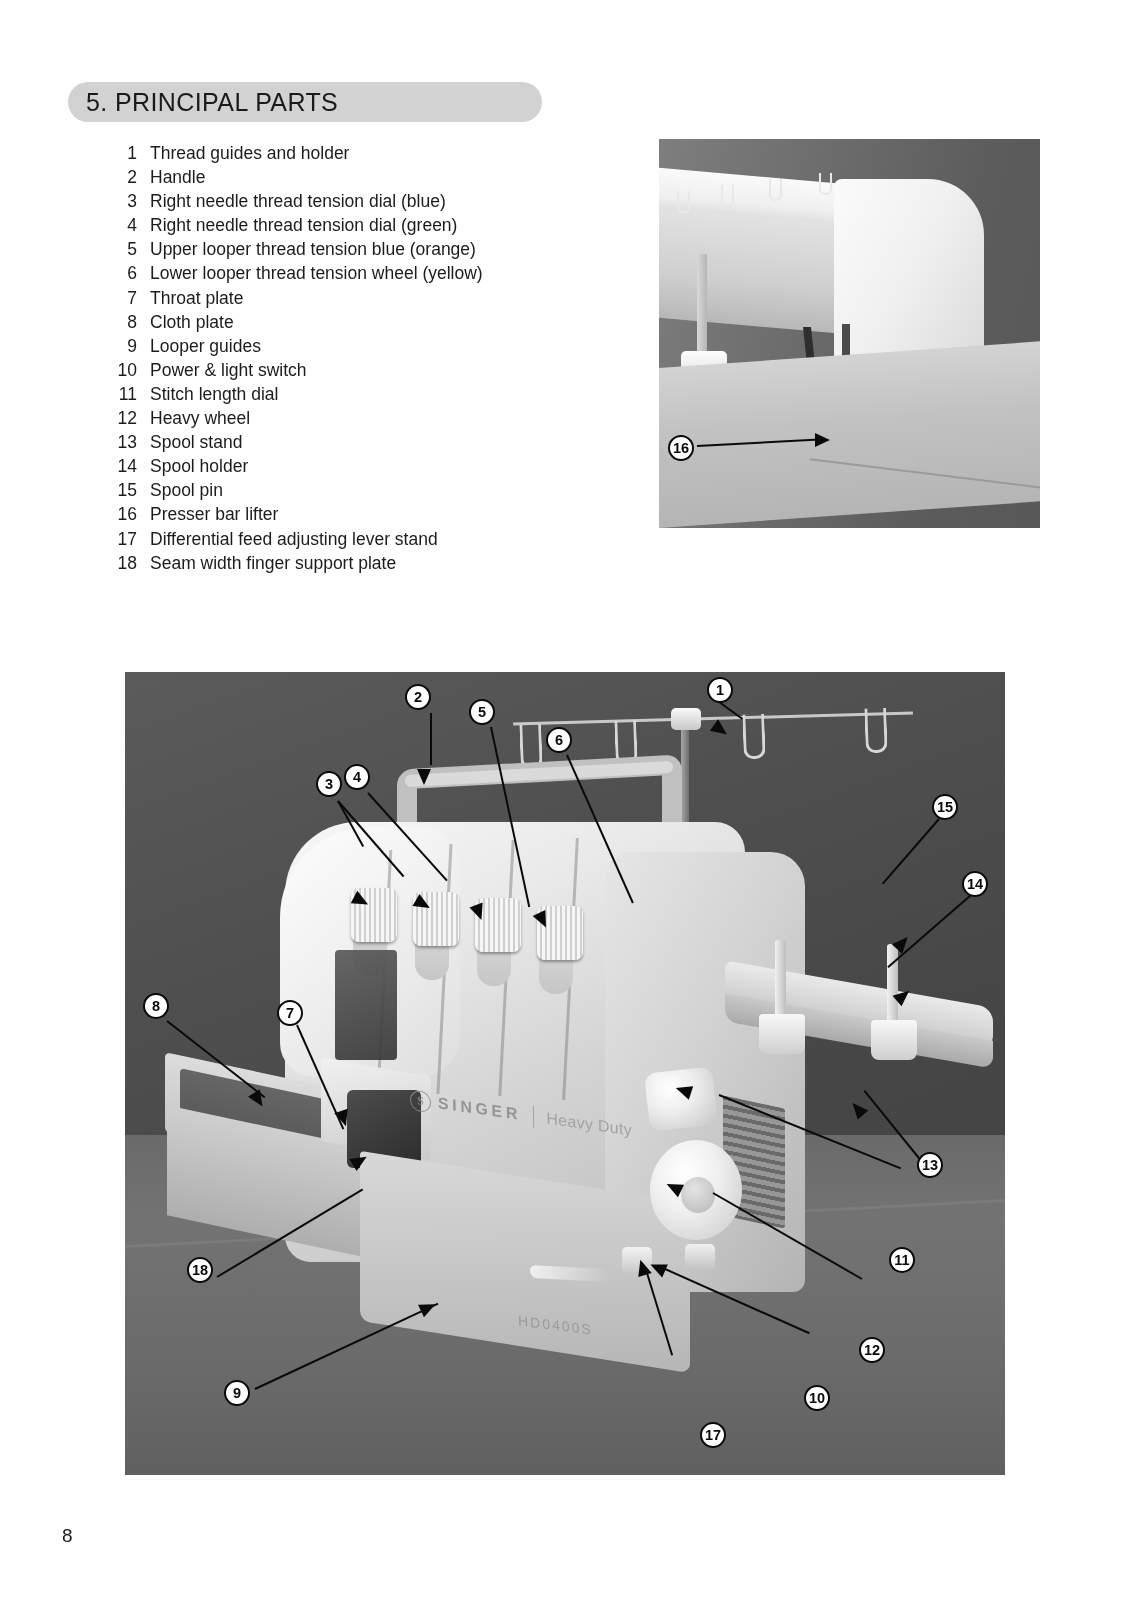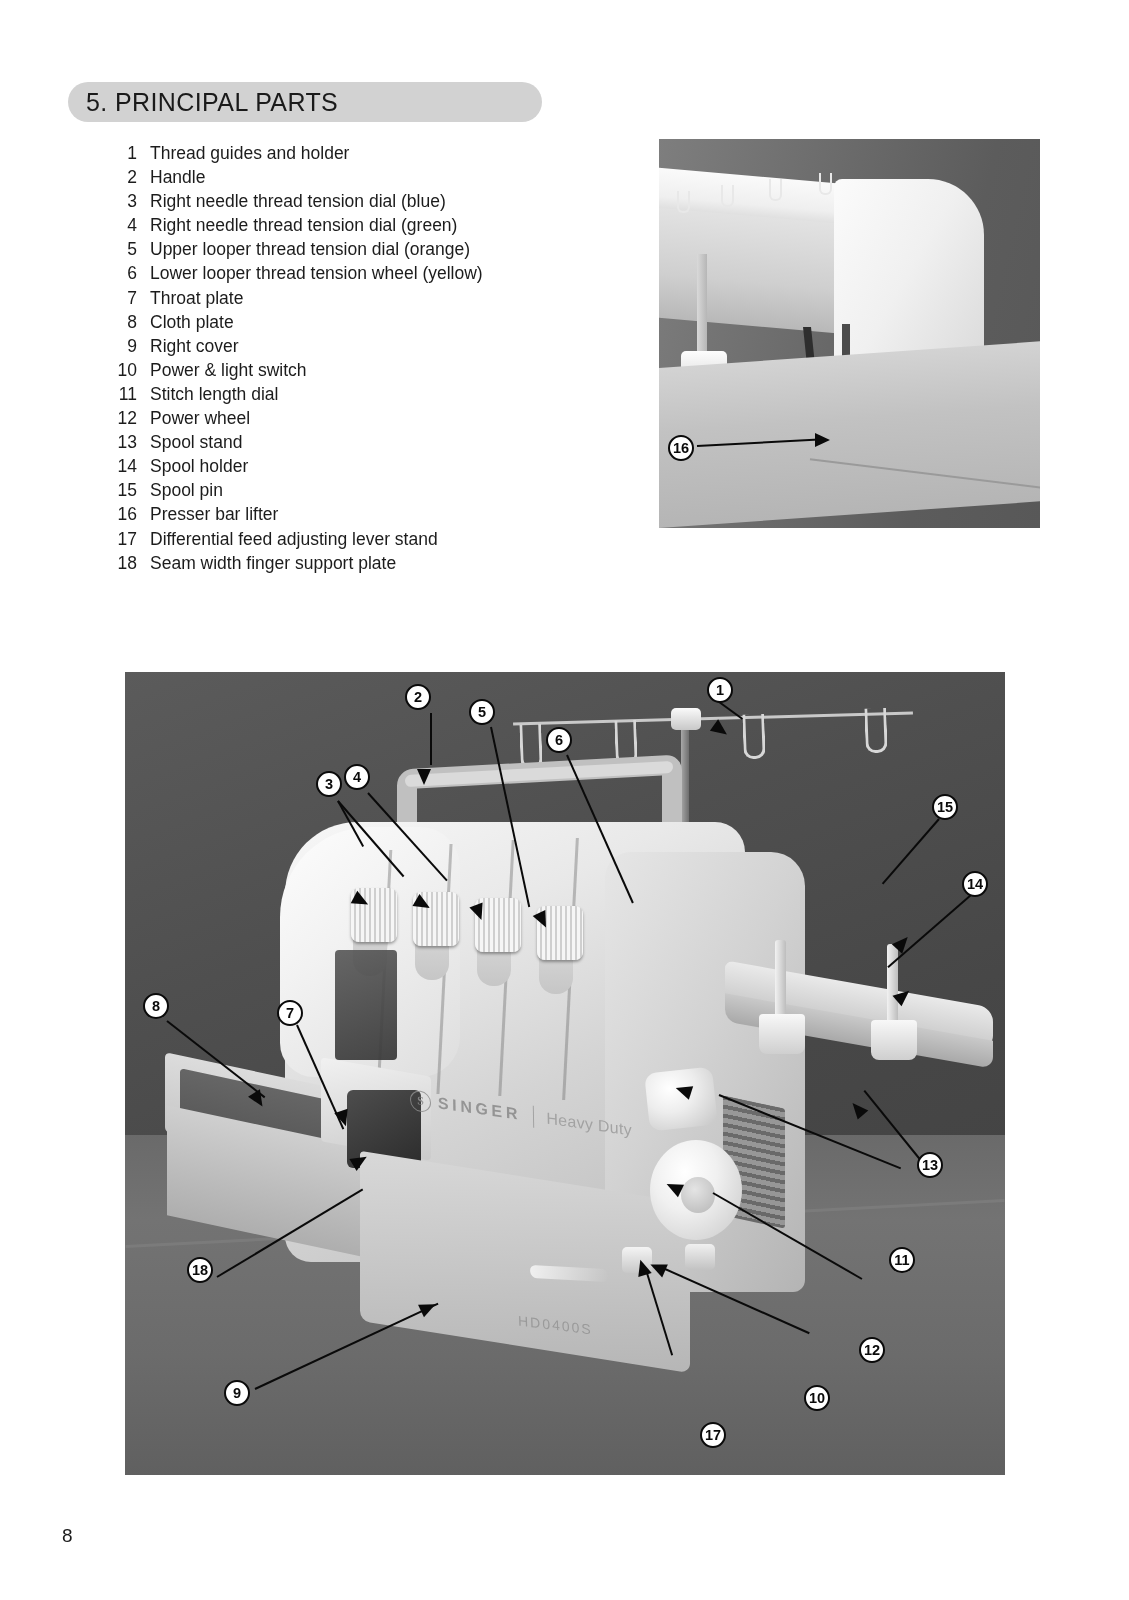--- a/index.html
+++ b/index.html
@@ -564,49 +564,49 @@
     <div class="part-row">
       <span class="num">3</span>
       <span class="label">Right needle thread tension dial (blue)</span>
     </div>
     <div class="part-row">
       <span class="num">4</span>
       <span class="label">Right needle thread tension dial (green)</span>
     </div>
     <div class="part-row">
       <span class="num">5</span>
-      <span class="label">Upper looper thread tension dial (orange)</span>
+      <span class="label">Upper looper thread tension blue (orange)</span>
     </div>
     <div class="part-row">
       <span class="num">6</span>
       <span class="label">Lower looper thread tension wheel (yellow)</span>
     </div>
     <div class="part-row">
       <span class="num">7</span>
       <span class="label">Throat plate</span>
     </div>
     <div class="part-row">
       <span class="num">8</span>
       <span class="label">Cloth plate</span>
     </div>
     <div class="part-row">
       <span class="num">9</span>
-      <span class="label">Right cover</span>
+      <span class="label">Looper guides</span>
     </div>
     <div class="part-row">
       <span class="num">10</span>
       <span class="label">Power &amp; light switch</span>
     </div>
     <div class="part-row">
       <span class="num">11</span>
       <span class="label">Stitch length dial</span>
     </div>
     <div class="part-row">
       <span class="num">12</span>
-      <span class="label">Power wheel</span>
+      <span class="label">Heavy wheel</span>
     </div>
     <div class="part-row">
       <span class="num">13</span>
       <span class="label">Spool stand</span>
     </div>
     <div class="part-row">
       <span class="num">14</span>
       <span class="label">Spool holder</span>
     </div>
     <div class="part-row">

